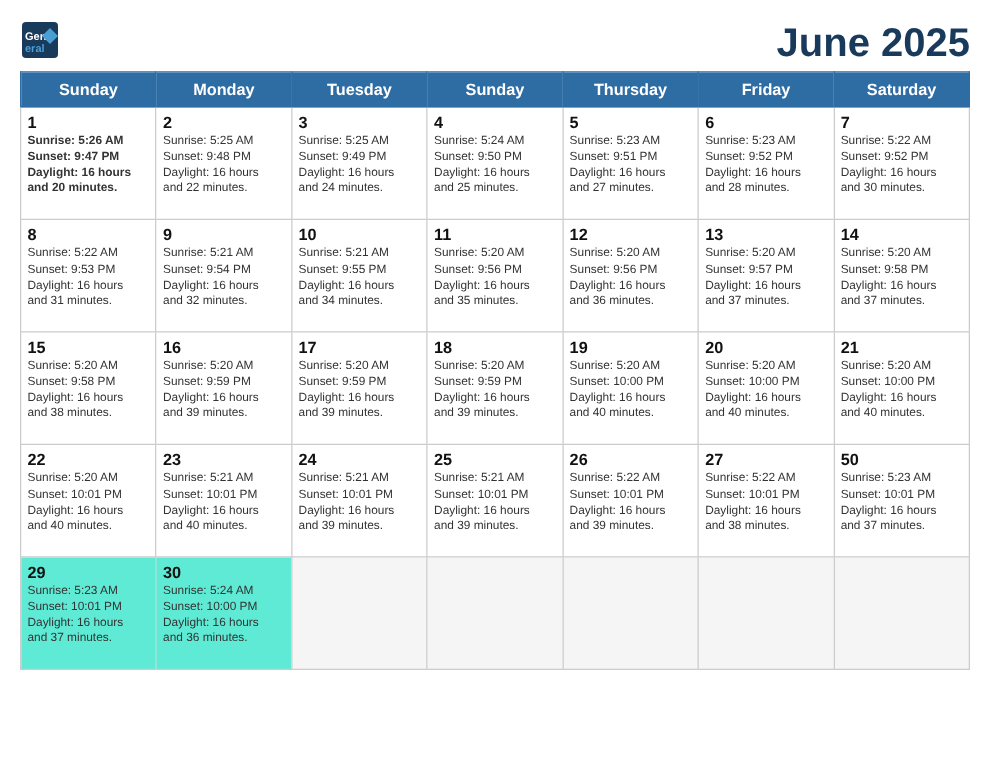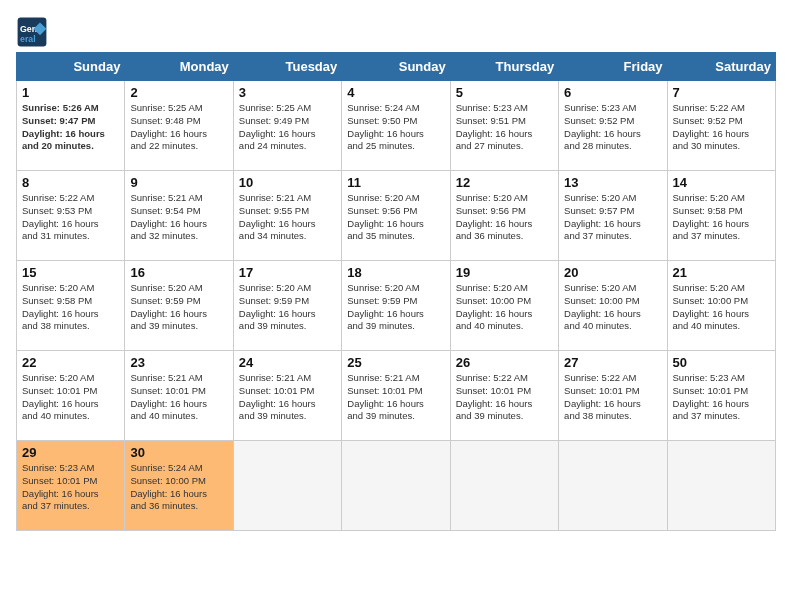--- a/index.html
+++ b/index.html
@@ -50,34 +50,34 @@
       width: 100%;
       border-collapse: collapse;
       table-layout: fixed;
     }
     thead th {
       background-color: #2e6da4;
       color: #fff;
       font-size: 13px;
       font-weight: bold;
       padding: 6px 4px;
-      text-align: right;
+      text-align: center;
       border: 1px solid #2e6da4;
     }
     tbody td {
       border: 1px solid #ccc;
       vertical-align: top;
       padding: 4px 5px;
       font-size: 10px;
       color: #333;
       height: 90px;
       background: #fff;
     }
     tbody tr:last-child td {
-      background: #fdba74;
+      background: #5eead4;
     }
     .day-num {
       font-size: 13px;
       font-weight: bold;
       color: #111;
       display: block;
       margin-bottom: 2px;
     }
     .day-info {
       font-size: 9.5px;
@@ -94,20 +94,21 @@
 <div class="header">
   <div class="logo">
     <svg class="logo-icon" viewBox="0 0 40 40">
       <rect x="2" y="2" width="36" height="36" rx="4" fill="#1a3a5c"></rect>
       <text x="5" y="20" font-size="11" fill="white" font-family="Arial" font-weight="bold">Gen</text>
       <text x="5" y="32" font-size="11" fill="#4a9fd4" font-family="Arial" font-weight="bold">eral</text>
       <polygon points="30,8 38,16 30,24 22,16" fill="#4a9fd4"></polygon>
     </svg>
   </div>
   <div class="title-block">
+    <div class="calendar-title">June 2025</div>
   </div>
 </div>
 
 <table>
   <thead>
     <tr id="header-row">
         <th>Sunday</th>
         <th>Monday</th>
         <th>Tuesday</th>
         <th>Sunday</th>

